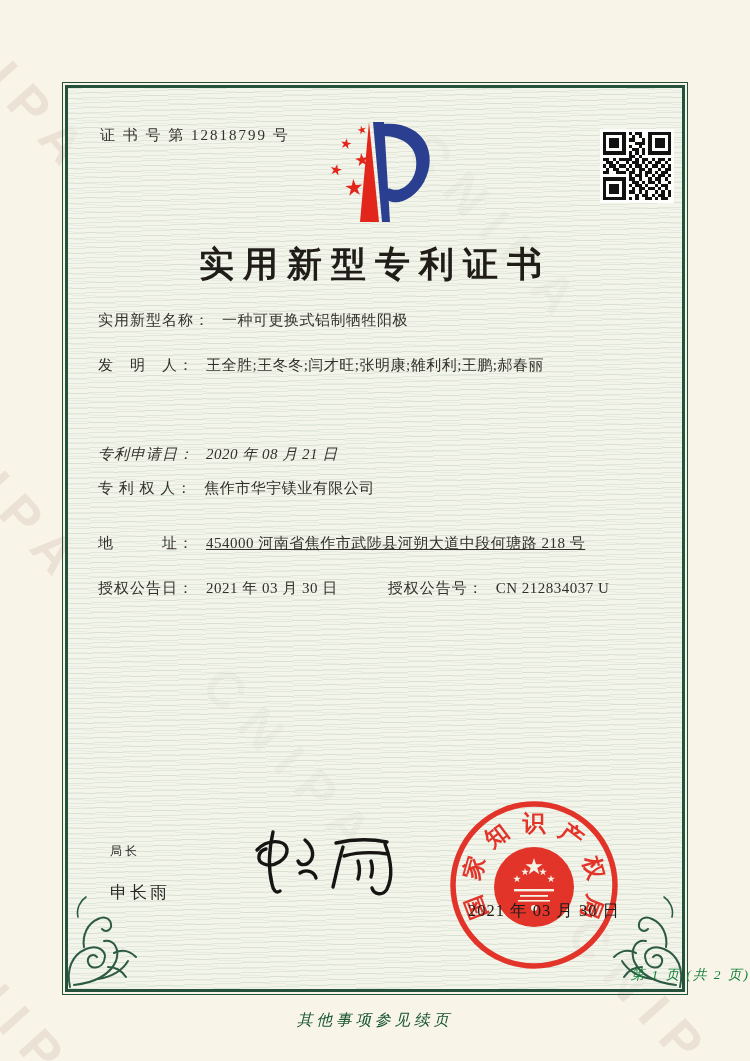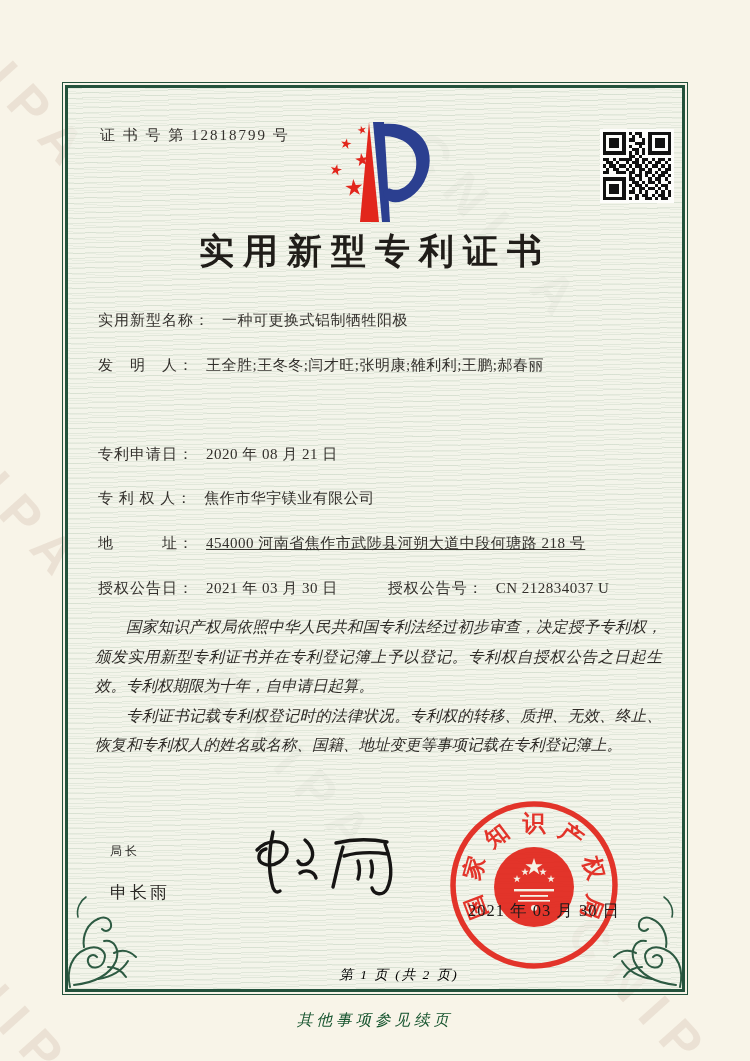--- a/index.html
+++ b/index.html
@@ -49,30 +49,30 @@
   .cert-no{position:absolute;z-index:4;left:100px;top:126px;font-size:15px;letter-spacing:2px;color:#33302c;}
   .qr{
     position:absolute;z-index:4;left:600px;top:129px;width:74px;height:74px;
     display:grid;grid-template-columns:repeat(21,1fr);grid-template-rows:repeat(21,1fr);
     background:#fdfdfb;padding:3px;box-sizing:border-box;
   }
   .qr div{width:100%;height:100%;}
   .qr div.on{background:#111;}
   .logo{position:absolute;z-index:4;left:310px;top:118px;}
   .cert-title{
-    position:absolute;z-index:4;left:0;right:0;top:228px;text-align:center;
+    position:absolute;z-index:4;left:0;right:0;top:241px;text-align:center;
     font-size:35px;font-weight:bold;letter-spacing:9px;color:#201d19;
   }
 
   
   .row{position:absolute;z-index:4;left:98px;width:566px;font-size:15px;line-height:22px;white-space:nowrap;color:#33302c;}
   .row .lbl{display:inline-block;letter-spacing:1px;}
   .row .val{margin-left:12px;letter-spacing:.5px;}
-  .r1{top:309px;} .r2{top:354px;} .r3{top:398px;} .r4{top:443px;}
-  .r5{top:487px;} .r6{top:532px;text-decoration:underline;} .r7{top:577px;}
+  .r1{top:309px;} .r2{top:354px;} .r3{top:398px;} .r4{top:443px;font-style:italic;}
+  .r5{top:477px;} .r6{top:532px;text-decoration:underline;} .r7{top:577px;}
   .grant-no{margin-left:50px;}
 
   
   .notice{position:absolute;z-index:4;left:95px;top:612px;width:567px;
     font-size:15.5px;line-height:29.5px;text-align:justify;font-style:italic;color:#2e2b27;}
   .notice p{margin:0;text-indent:2em;}
 
   
   .signer-title{position:absolute;z-index:4;left:110px;top:843px;font-size:12px;letter-spacing:3px;}
   .signer-name{position:absolute;z-index:4;left:110px;top:881px;font-size:17px;letter-spacing:3px;}
@@ -92,22 +92,22 @@
   .seal-char:nth-of-type(4){transform:translate(-50%,-50%) rotate(0deg)    translateY(-62px);}
   .seal-char:nth-of-type(5){transform:translate(-50%,-50%) rotate(37deg)   translateY(-62px);}
   .seal-char:nth-of-type(6){transform:translate(-50%,-50%) rotate(74deg)   translateY(-62px);}
   .seal-char:nth-of-type(7){transform:translate(-50%,-50%) rotate(111deg)  translateY(-62px);}
   .seal-date{
     position:absolute;z-index:6;left:446px;top:900px;width:196px;text-align:center;
     font-size:16.5px;letter-spacing:1px;color:#1c1b1a;white-space:nowrap;
   }
 
   
-  .page-num{position:absolute;z-index:4;left:0;right:0;top:966px;text-align:center;
-    font-size:13.5px;font-style:italic;letter-spacing:2px;color:#000000;padding-left:48px;}
+  .page-num{position:absolute;z-index:4;left:0;right:0;top:966px;text-align:right;
+    font-size:13.5px;font-style:italic;letter-spacing:2px;color:#15803d;padding-left:48px;}
   .continuation{position:absolute;z-index:4;left:0;right:0;top:1010px;text-align:center;
     font-size:15.5px;font-style:italic;letter-spacing:4px;color:#14532d;}
 </style>
 </head>
 <body>
 
 <div class="page">
 
   <div class="wm wm1">CNIPA</div>
   <div class="wm wm2 inner">CNIPA</div>
@@ -620,24 +620,20 @@
   <div class="row r5">
     <span class="lbl">专 利 权 人：</span><span class="val">焦作市华宇镁业有限公司</span>
   </div>
   <div class="row r6">
     <span class="lbl">地　　　址：</span><span class="val">454000  河南省焦作市武陟县河朔大道中段何瑭路 218 号</span>
   </div>
   <div class="row r7">
     <span class="lbl">授权公告日：</span><span class="val">2021 年 03 月 30 日</span><span class="lbl grant-no">授权公告号：</span><span class="val">CN 212834037 U</span>
   </div>
 
-  <div class="notice">
-    <p>国家知识产权局依照中华人民共和国专利法经过初步审查，决定授予专利权，颁发实用新型专利证书并在专利登记簿上予以登记。专利权自授权公告之日起生效。专利权期限为十年，自申请日起算。</p>
-    <p>专利证书记载专利权登记时的法律状况。专利权的转移、质押、无效、终止、恢复和专利权人的姓名或名称、国籍、地址变更等事项记载在专利登记簿上。</p>
-  </div>
 
   <div class="signer-title">局长</div>
   <div class="signer-name">申长雨</div>
 
   <svg class="signature" width="178" height="96" viewBox="0 0 178 96" fill="none" stroke="#161514" stroke-width="3.4" stroke-linecap="round">
     <path d="M30,16 C26,34 25,52 29,68 C30,74 33,78 37,75"></path>
     <path d="M14,34 C24,23 42,23 44,33 C45,43 31,52 21,48 C13,45 15,35 23,33"></path>
     <path d="M62,24 C68,29 72,37 68,44 C64,50 57,50 55,45"></path>
     <path d="M57,57 C63,53 71,55 73,62"></path>
     <path d="M93,27 C110,23 128,23 144,26"></path>

